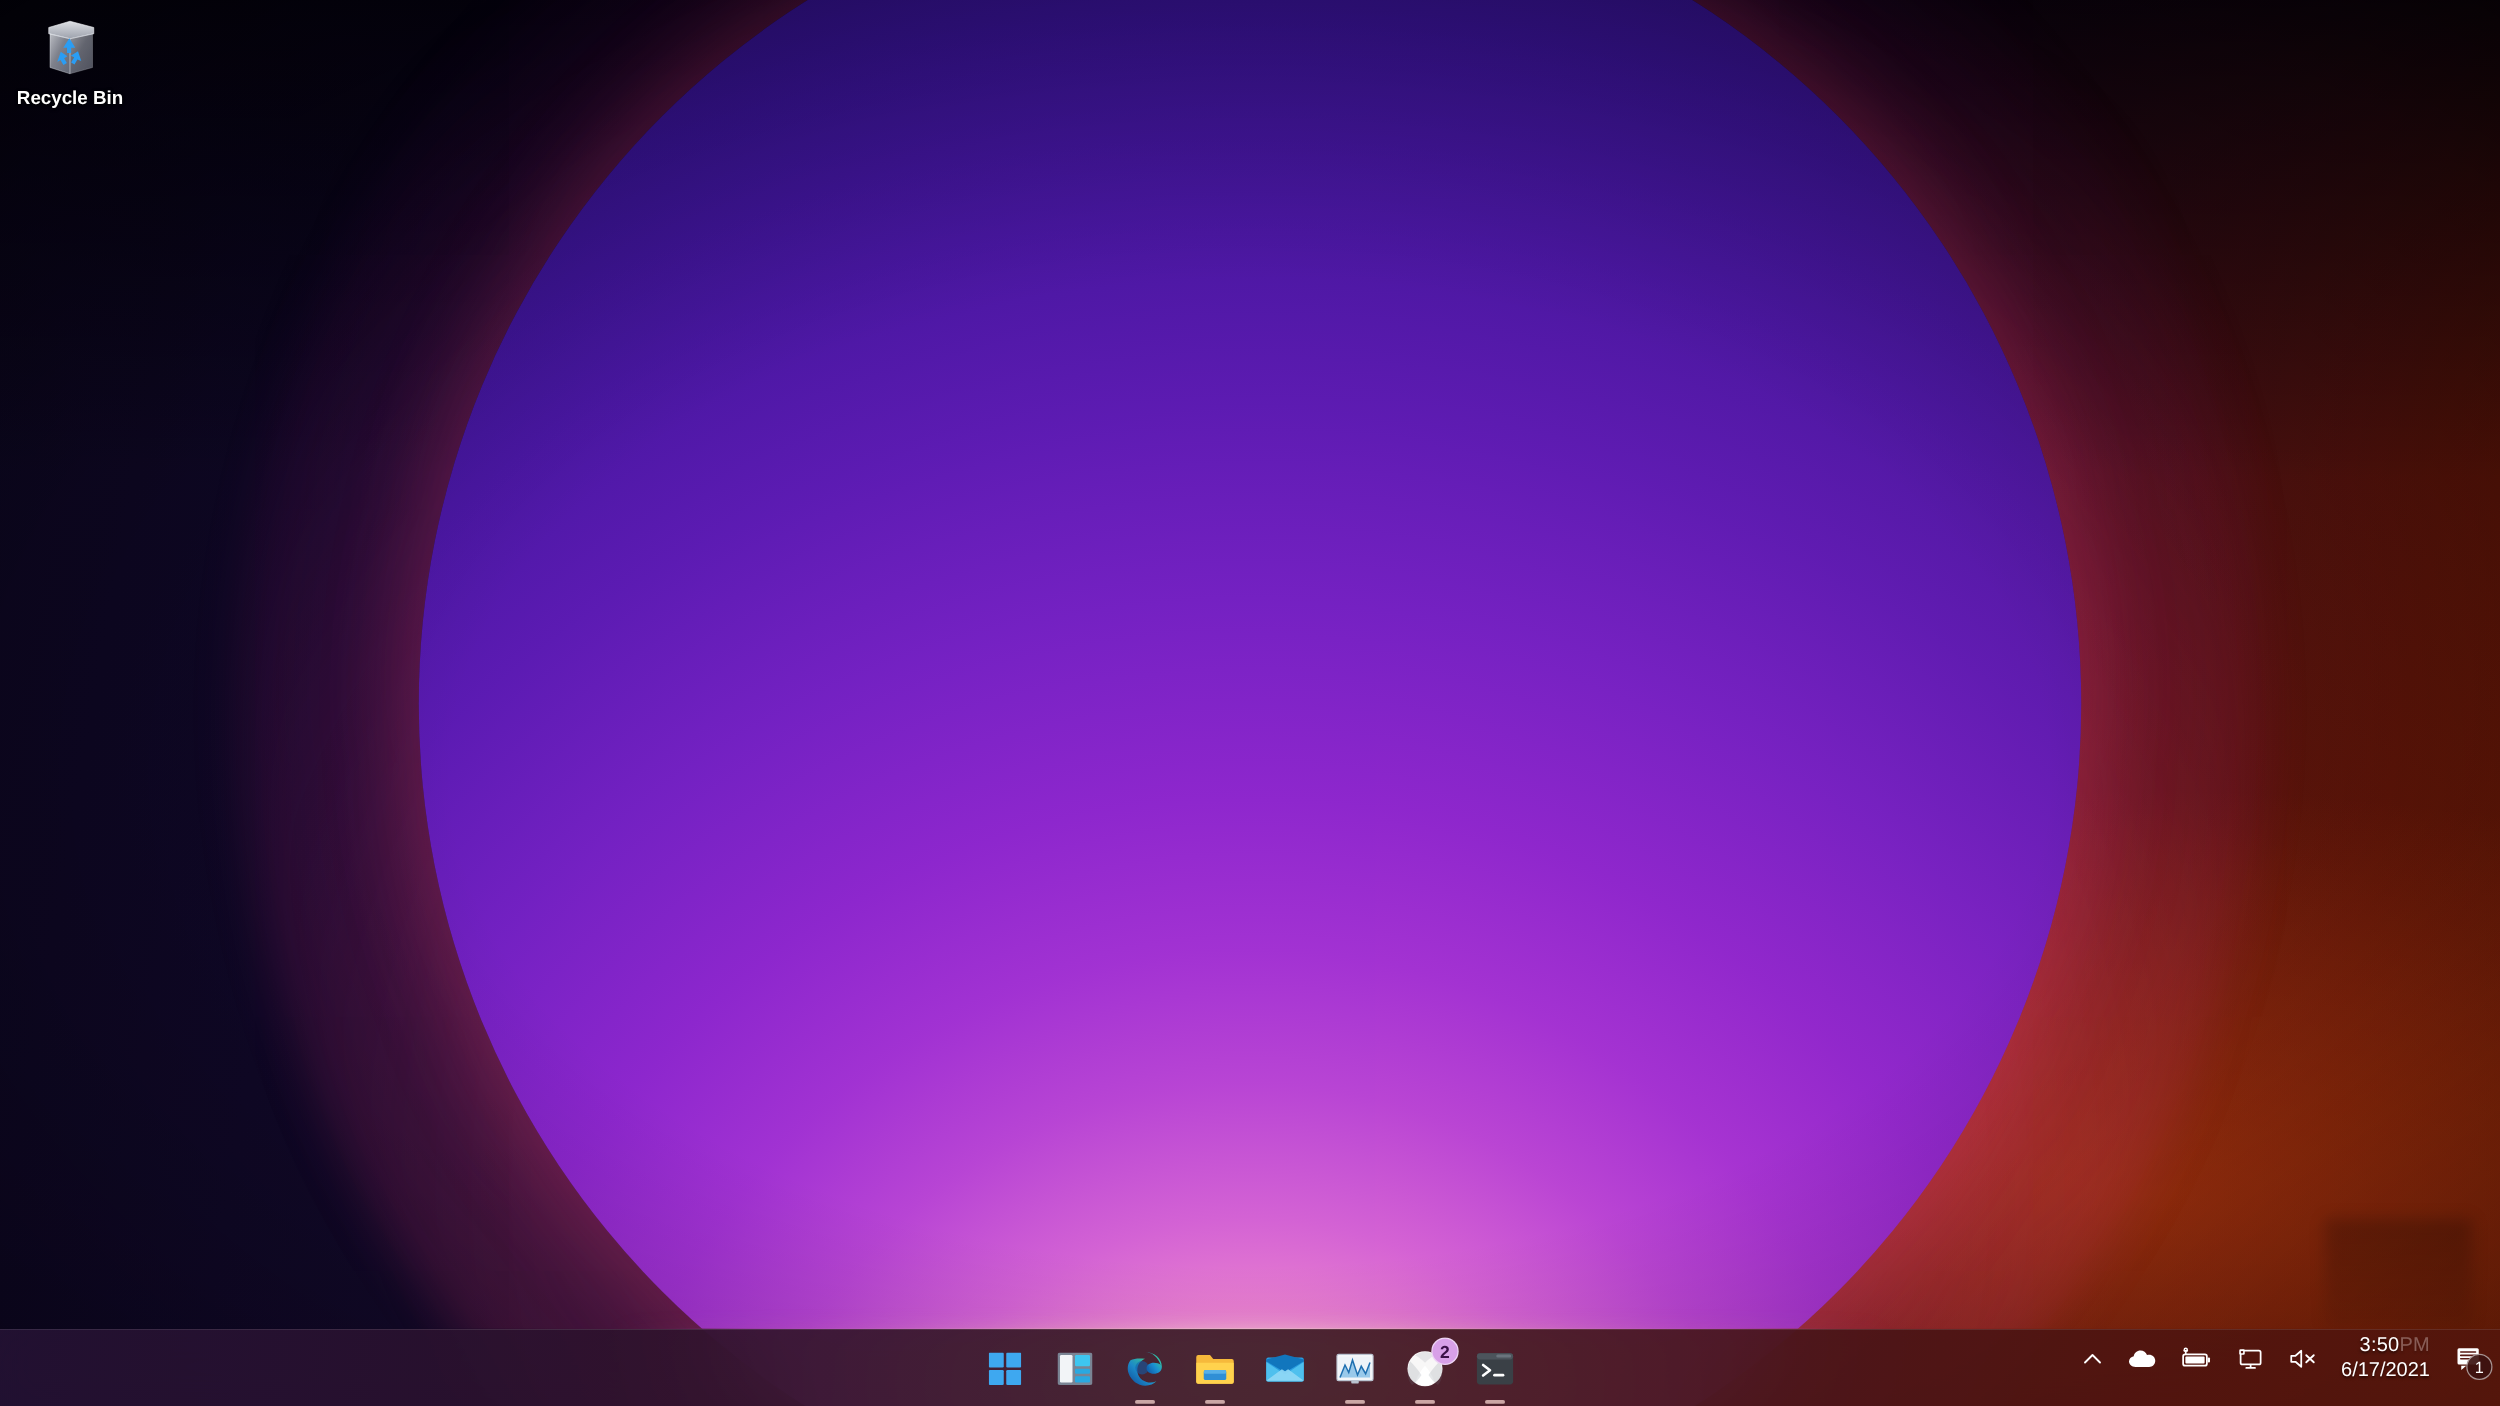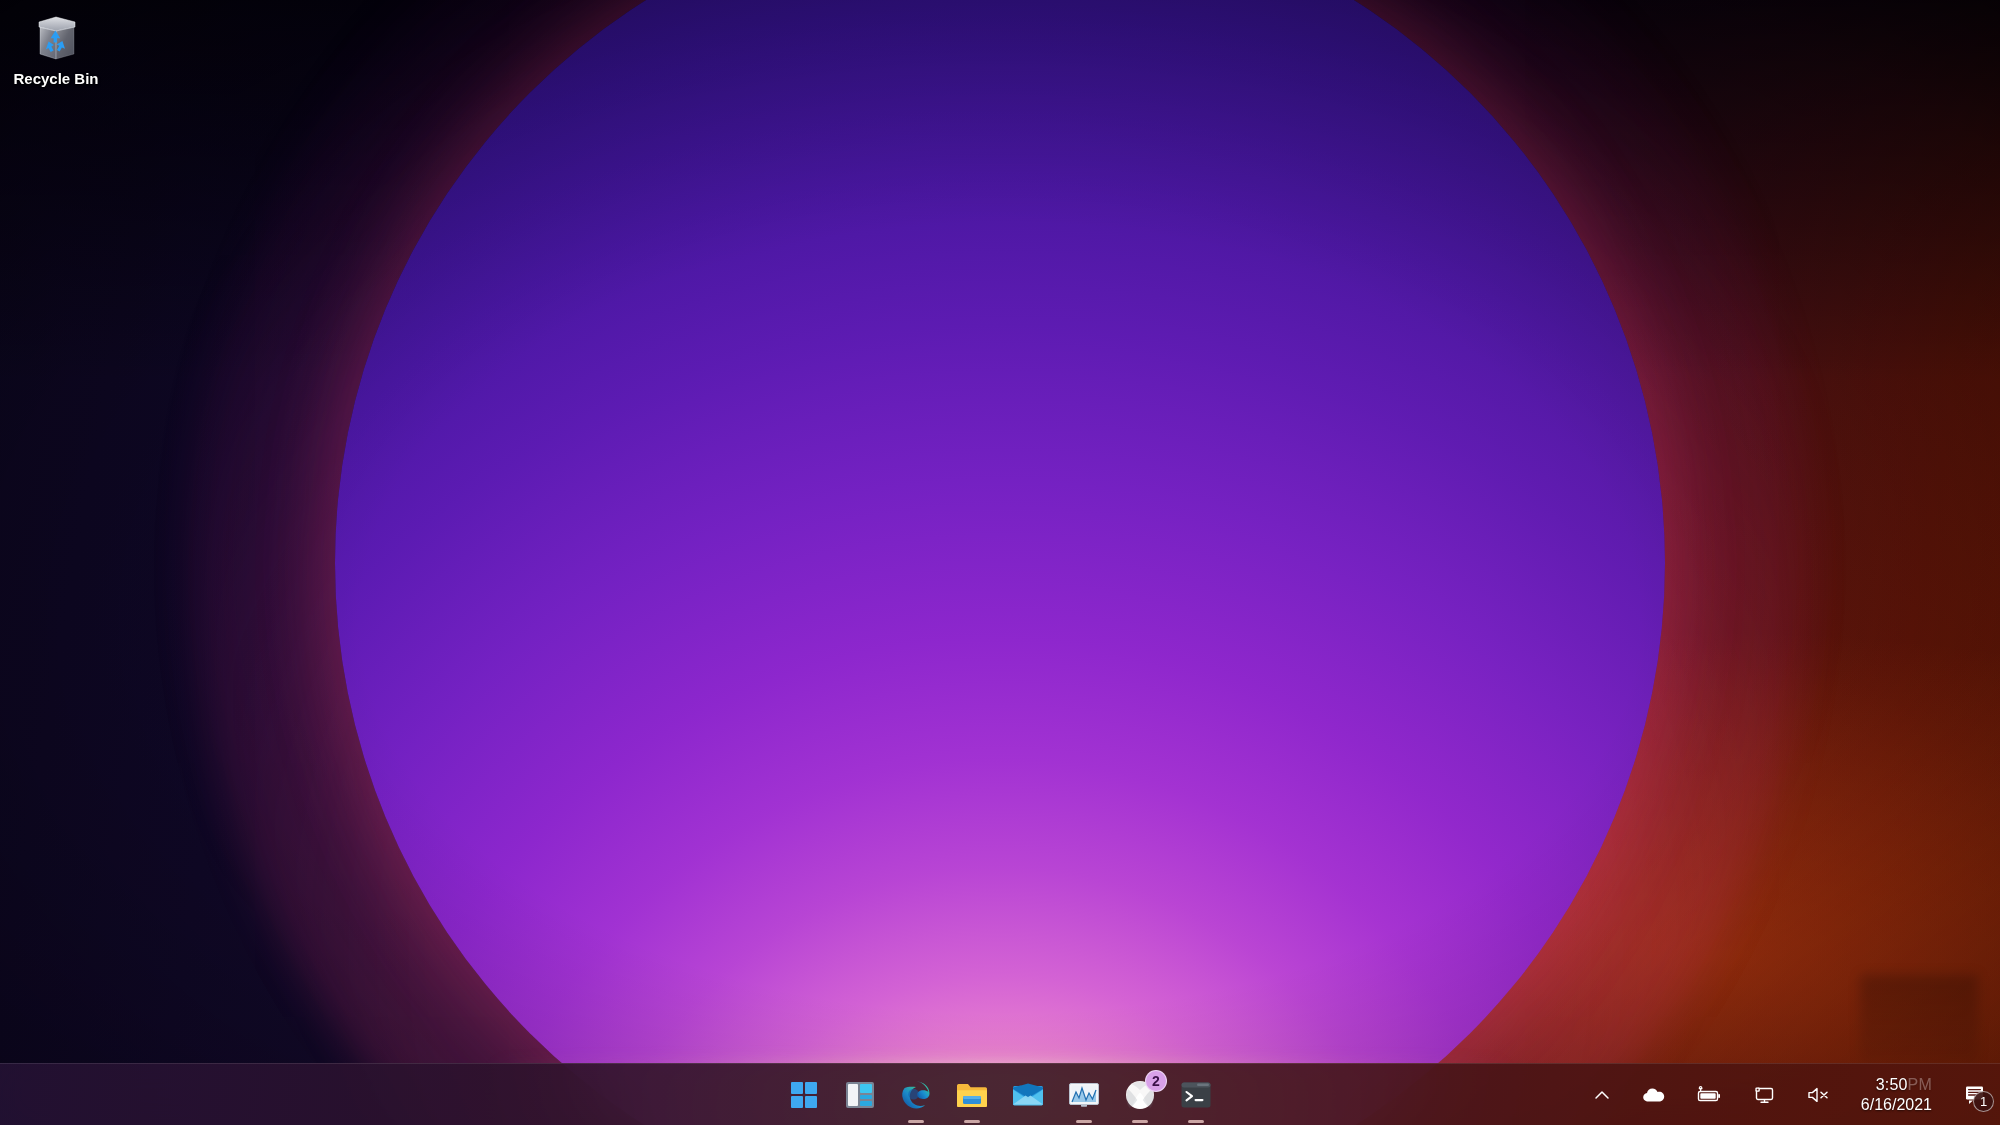--- a/index.html
+++ b/index.html
@@ -181,21 +181,21 @@
     border-radius:11px;
     background:#d8a0e8;
     color:#3a1048;
     font-size:14px; font-weight:bold;
     display:flex; align-items:center; justify-content:center;
     border:1px solid rgba(255,255,255,.55);
   }
 
   #taskbar-right {
     position:absolute; right:0; height:100%;
-    display:flex; align-items:center; gap:12px;
+    display:flex; align-items:flex-start; gap:0;
     padding-right:4px;
   }
   .tray-btn {
     height:46px; border-radius:5px;
     display:flex; align-items:center; justify-content:center;
     padding:0 9px; cursor:pointer;
   }
   .clock {
     display:flex; flex-direction:column; align-items:flex-end;
     justify-content:center;
@@ -426,21 +426,21 @@
         <path d="M3 7.6 H6.4 L11 3.6 V16.4 L6.4 12.4 H3 Z" fill="none" stroke="#ffffff" stroke-width="1.4" stroke-linejoin="round"></path>
         <path d="M15 7.2 L21 12.8 M21 7.2 L15 12.8" stroke="#ffffff" stroke-width="1.5" stroke-linecap="round"></path>
       </svg>
       <span class="sr">Volume muted</span>
     </div>
 
     <div class="clock">
       <div class="t">
         <span>3:50</span><span class="ampm">PM</span>
       </div>
-      <div>6/16/2021</div>
+      <div>6/17/2021</div>
     </div>
 
     <div class="notif">
       <svg width="26" height="24" viewBox="0 0 26 24">
         <rect x="4" y="3.5" width="17" height="13" rx="1.2" fill="#ffffff"></rect>
         <path d="M7 17.5 L7 21 L11 17.5 Z" fill="#ffffff"></path>
         <path d="M6.6 6.6 H18.4 M6.6 9.3 H18.4 M6.6 12.0 H14.6" stroke="#5a1a14" stroke-width="1.3" stroke-linecap="round"></path>
       </svg>
       <div class="notif-badge">1</div>
       <span class="sr">Notifications</span>

